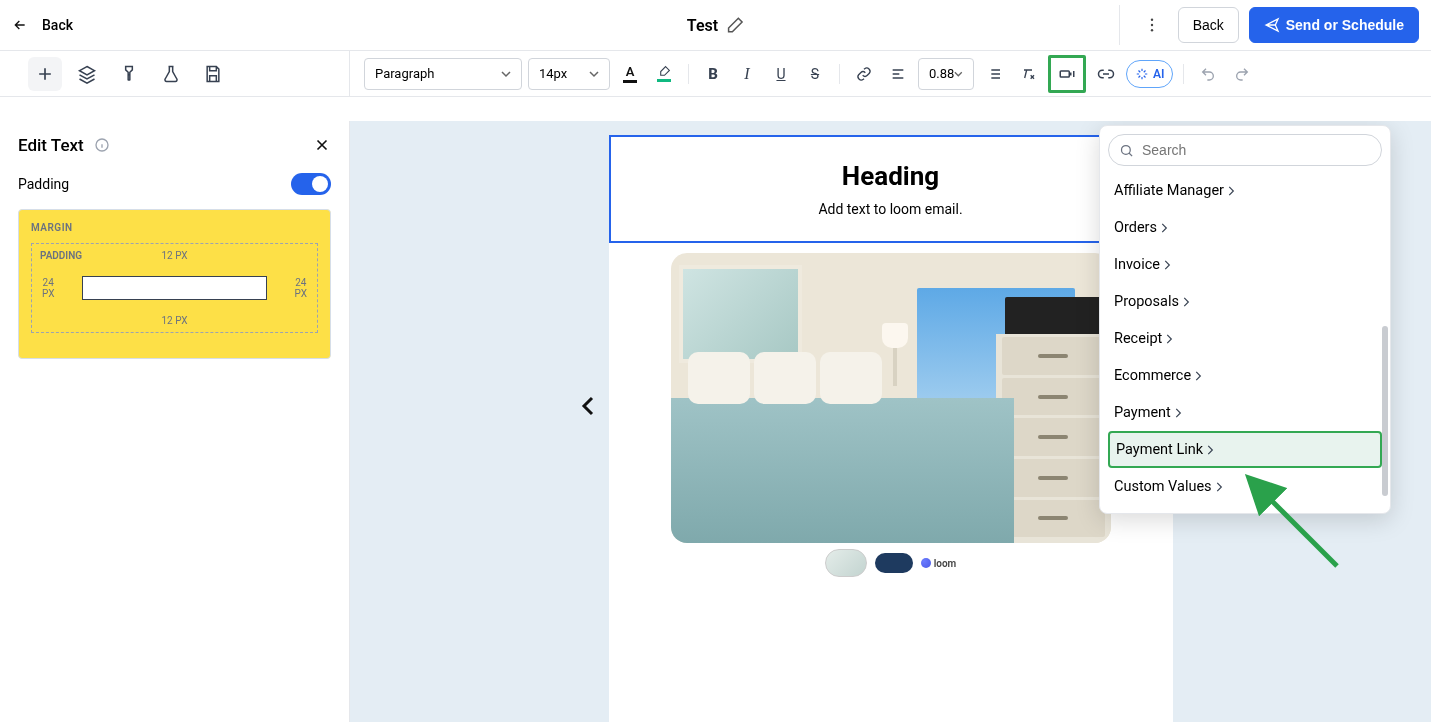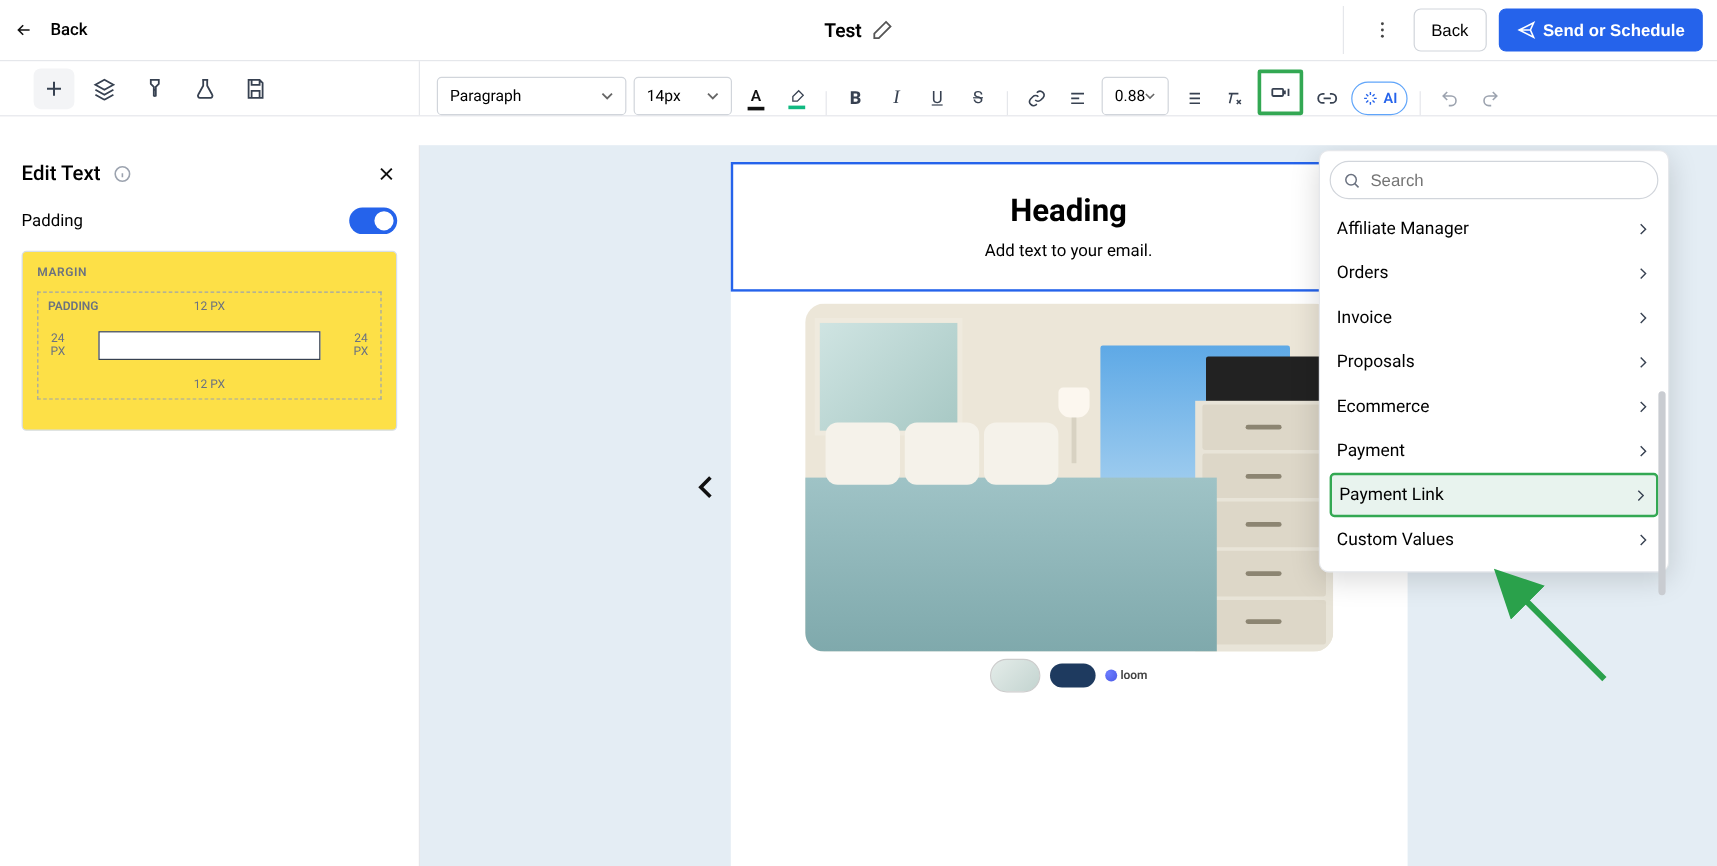--- a/index.html
+++ b/index.html
@@ -15,21 +15,21 @@
   .vert-divider { width: 1px; height: 40px; background: #e5e7eb; margin: 0 6px; }
   .icon-btn { width: 32px; height: 32px; display: flex; align-items: center; justify-content: center; border-radius: 4px; cursor: pointer; }
   .btn { height: 36px; padding: 0 14px; border-radius: 6px; border: 1px solid #d1d5db; background: #fff; font-size: 14px; font-weight: 500; display: flex; align-items: center; cursor: pointer; }
   .btn-primary { background: #2563eb; color: #fff; border-color: #2563eb; gap: 6px; font-weight: 600; }
 
   
   .secondbar { height: 46px; display: flex; align-items: center; border-bottom: 1px solid #e5e7eb; }
   .secondbar-left { width: 350px; display: flex; align-items: center; gap: 8px; padding-left: 28px; border-right: 1px solid #e5e7eb; height: 100%; }
   .tool-icon { width: 34px; height: 34px; display: flex; align-items: center; justify-content: center; border-radius: 6px; cursor: pointer; color: #374151; }
   .tool-icon.active { background: #f3f4f6; }
-  .secondbar-right { flex: 1; display: flex; align-items: flex-end; gap: 6px; padding: 0 14px; height: 100%; position: relative; }
+  .secondbar-right { flex: 1; display: flex; align-items: center; gap: 6px; padding: 0 14px; height: 100%; position: relative; }
   .dropdown { height: 32px; border: 1px solid #d1d5db; border-radius: 4px; display: flex; align-items: center; justify-content: space-between; padding: 0 10px; font-size: 13px; cursor: pointer; background: #fff; }
   .dd-para { width: 158px; }
   .dd-font { width: 158px; }
   .dd-size { width: 82px; }
   .dd-line { width: 56px; }
   .tbar-icon { width: 28px; height: 28px; display: flex; align-items: center; justify-content: center; cursor: pointer; border-radius: 4px; color:#374151; }
   .tbar-sep { width: 1px; height: 20px; background: #e5e7eb; margin: 0 4px; }
   .font-color { display: flex; flex-direction: column; align-items: center; justify-content: center; width: 20px; }
   .font-color .under { height: 3px; width: 14px; margin-top: 1px; }
 
@@ -80,21 +80,21 @@
   .loom-row { display: flex; align-items: center; gap: 8px; margin-top: 6px; }
   .loom-thumb { width: 42px; height: 28px; background: linear-gradient(135deg,#e4ece9,#c3d4d0); border-radius: 14px; border:1px solid #ccc;}
   .loom-pill { width: 38px; height: 20px; background: #1e3a5f; border-radius: 12px; }
   .loom-text { font-size: 10px; color: #444; font-weight: 600; display:flex; align-items:center; gap:3px;}
   .loom-dot{ width:10px; height:10px; border-radius:50%; background:radial-gradient(circle at 30% 30%, #6b7cff, #4b5ae6);}
 
   
   .merge-menu { position: absolute; top: 4px; right: 40px; width: 292px; background: #fff; border: 1px solid #e5e7eb; border-radius: 8px; box-shadow: 0 6px 24px rgba(0,0,0,.15); padding: 8px; z-index: 50; }
   .menu-search { display: flex; align-items: center; gap: 8px; height: 32px; border: 1px solid #d1d5db; border-radius: 16px; padding: 0 10px; margin-bottom: 6px; }
   .menu-search input { border: none; outline: none; font-size: 14px; flex: 1; }
-  .menu-item { display: flex; align-items: center; justify-content: space-between; height: 37px; padding: 0 6px; font-size: 14.5px; cursor: pointer; border-radius: 4px; }
+  .menu-item { display: flex; align-items: center; height: 37px; padding: 0 6px; font-size: 14.5px; cursor: pointer; border-radius: 4px; }
   .menu-item.highlight { border: 2.5px solid #33a853; background: #e8f3ee; }
   .menu-scroll { position: absolute; right: 2px; top: 200px; width: 6px; height: 170px; background: #c9ccd1; border-radius: 4px; }
 
   
   .annot-arrow { position: absolute; bottom: 170px; right: 84px; color: #2aa14b; z-index: 60; }
 
   svg { display: block; }
   .chev { width: 10px; height: 10px; }
 </style>
 </head>
@@ -305,21 +305,21 @@
         <span class="pad-right"><span>24</span><br><span>PX</span></span>
         <div class="inner-box"></div>
       </div>
     </div>
   </div>
 
   <div class="canvas">
     <div class="email-frame">
       <div class="selected-block">
         <div class="heading">Heading</div>
-        <div class="subtext">Add text to your email.</div>
+        <div class="subtext">Add text to loom email.</div>
       </div>
       <div class="hero-wrap">
         <div class="hero-img">
           <div style="position:absolute;inset:0;background:#ece6d8"></div>
           <div class="wallart"></div>
           <div class="sky"></div>
           <div class="tv"></div>
           <div class="dresser">
               <div class="drawer">
                 <div class="handle"></div>
@@ -389,20 +389,26 @@
               <path d="M9 5l7 7-7 7"></path>
             </svg>
           </div>
           <div class="menu-item">
             <span>Proposals</span>
             <svg width="14" height="14" viewBox="0 0 24 24" fill="none" stroke="#374151" stroke-width="2">
               <path d="M9 5l7 7-7 7"></path>
             </svg>
           </div>
           <div class="menu-item">
+            <span>Receipt</span>
+            <svg width="14" height="14" viewBox="0 0 24 24" fill="none" stroke="#374151" stroke-width="2">
+              <path d="M9 5l7 7-7 7"></path>
+            </svg>
+          </div>
+          <div class="menu-item">
             <span>Ecommerce</span>
             <svg width="14" height="14" viewBox="0 0 24 24" fill="none" stroke="#374151" stroke-width="2">
               <path d="M9 5l7 7-7 7"></path>
             </svg>
           </div>
           <div class="menu-item">
             <span>Payment</span>
             <svg width="14" height="14" viewBox="0 0 24 24" fill="none" stroke="#374151" stroke-width="2">
               <path d="M9 5l7 7-7 7"></path>
             </svg>

